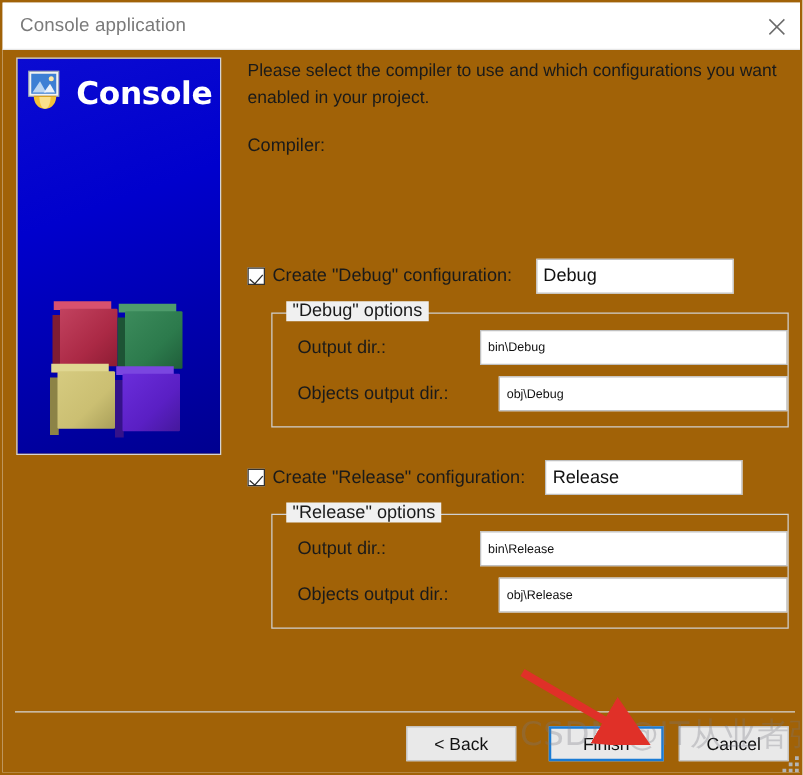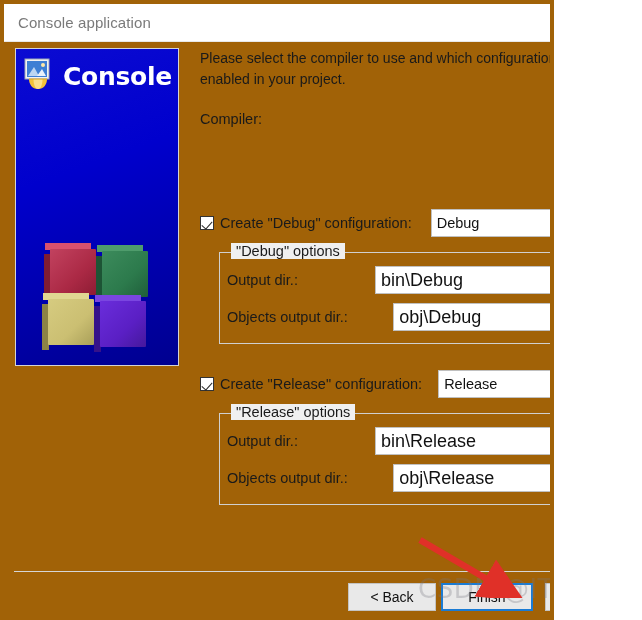--- a/index.html
+++ b/index.html
@@ -5,23 +5,23 @@
   * { box-sizing: border-box; }
   html, body {
     margin: 0; padding: 0;
     width: 642px; height: 620px;
     background: #ffffff;
     font-family: "Liberation Sans", sans-serif;
     overflow: hidden;
   }
   #window {
     position: relative;
-    width: 554px; height: 620px;
+    width: 642px; height: 620px;
     background: #f0f0f0;
-    border: 4px solid #a16207;
+    border: 2px solid #a16207;
     overflow: hidden;
   }
 
   
   #titlebar {
     position: absolute; left: 0; top: 0;
     width: 642px; height: 38px;
     background: #ffffff;
     border-bottom: 1px solid #e8e8e8;
   }
@@ -167,33 +167,33 @@
   }
   .groupbox .legend {
     position: absolute; top: -10px; left: 11px;
     background: #f0f0f0;
     padding: 0 5px;
     font-size: 14.5px; color: #1a1a1a;
     white-space: nowrap;
   }
   .field {
     display: flex; align-items: center;
-    margin-left: 7px;
+    margin-left: 20px;
     margin-bottom: 9px;
   }
   .field:last-child { margin-bottom: 0; gap: 24px; }
   .field .flabel {
     font-size: 14.5px; color: #1a1a1a; white-space: nowrap;
   }
   .field .fbox {
     height: 28px;
     background: #ffffff;
     border: 1px solid #c0c0c0;
     display: flex; align-items: center;
-    font-size: 18px; color: #111;
+    font-size: 10px; color: #111;
     padding-left: 5px;
     cursor: text;
   }
   #dbg-out-label  { width: 148px; }
   #dbg-obj-label  { width: 148px; }
   #rel-out-label  { width: 148px; }
   #rel-obj-label  { width: 148px; }
   .fbox-wide { width: 248px; }
 
   
@@ -208,21 +208,21 @@
   .btn {
     position: absolute; top: 3px;
     height: 28px;
     background: #e9e9e9;
     border: 1px solid #c4c4c4;
     font-size: 14px; color: #111;
     display: flex; align-items: center; justify-content: center;
     cursor: pointer;
     font-family: "Liberation Sans", sans-serif;
   }
-  #back-btn   { left: 344px; width: 88px; }
+  #back-btn   { left: 323px; width: 88px; }
   #finish-btn {
     left: 437px; width: 92px;
     background: #e9e9e9;
     border: 2px solid #1a7bd4;
   }
   #cancel-btn { left: 541px; width: 88px; }
 
   
   #watermark {
     position: absolute; left: 414px; top: 568px;

